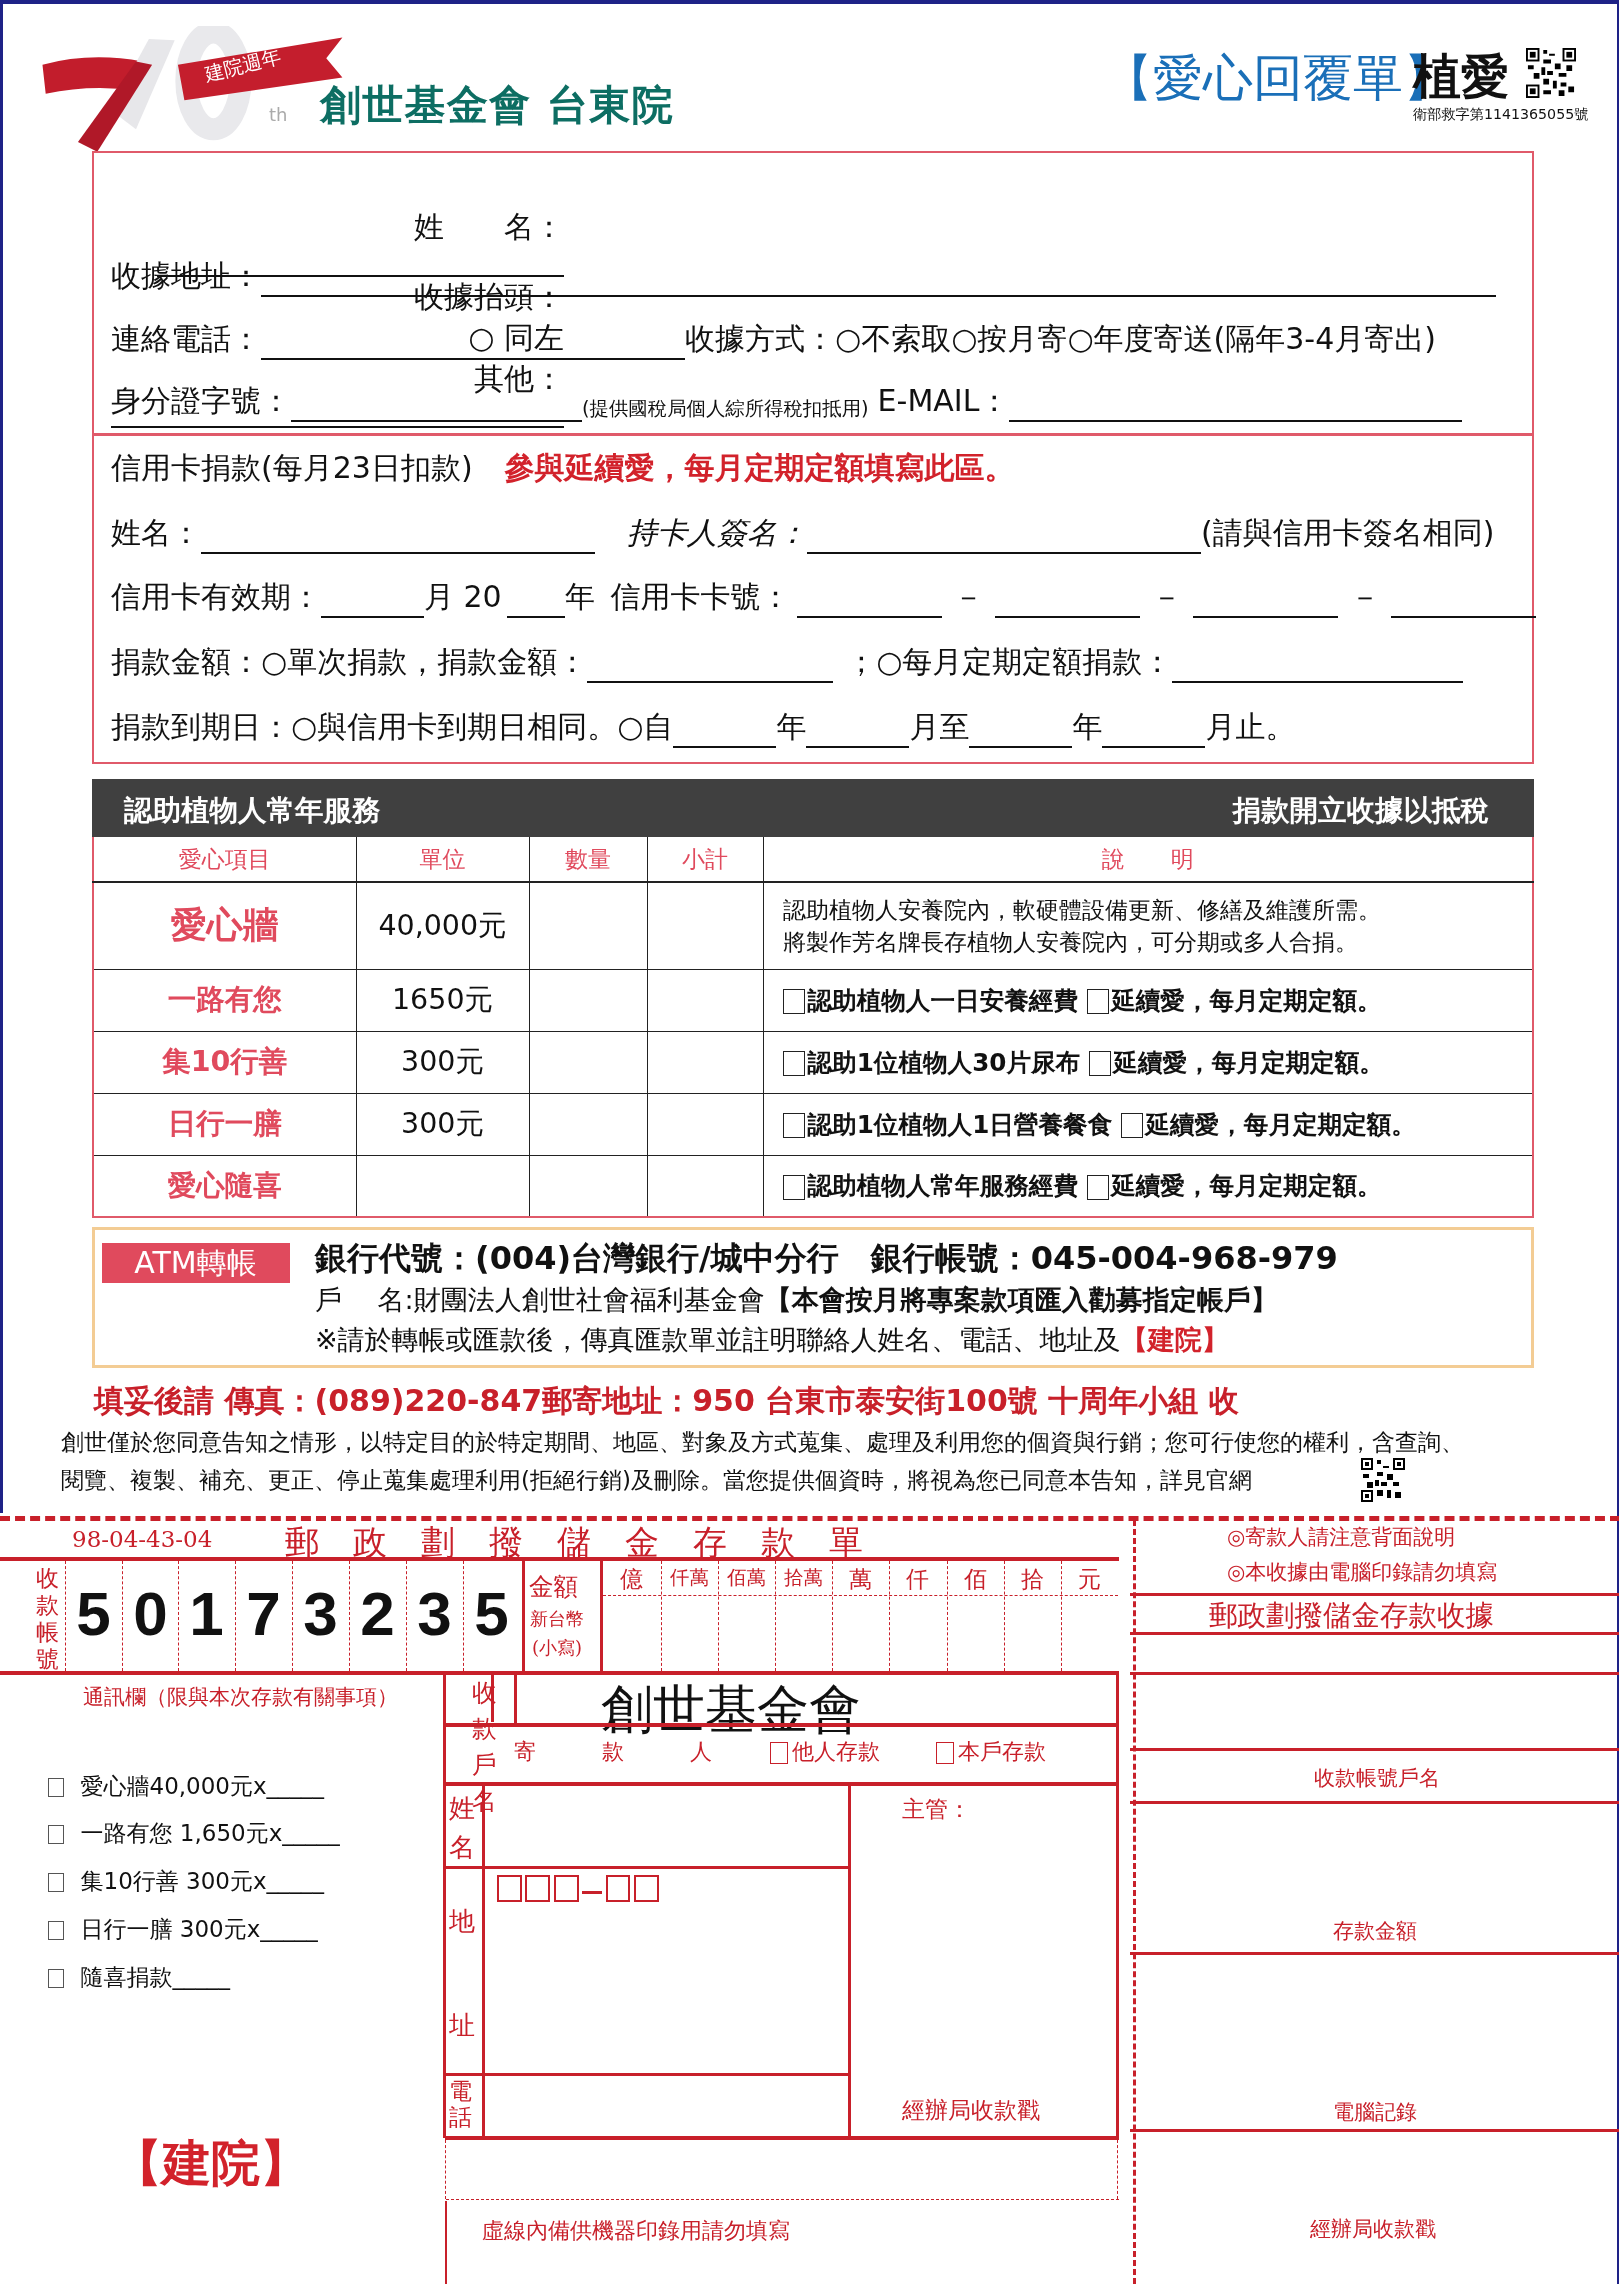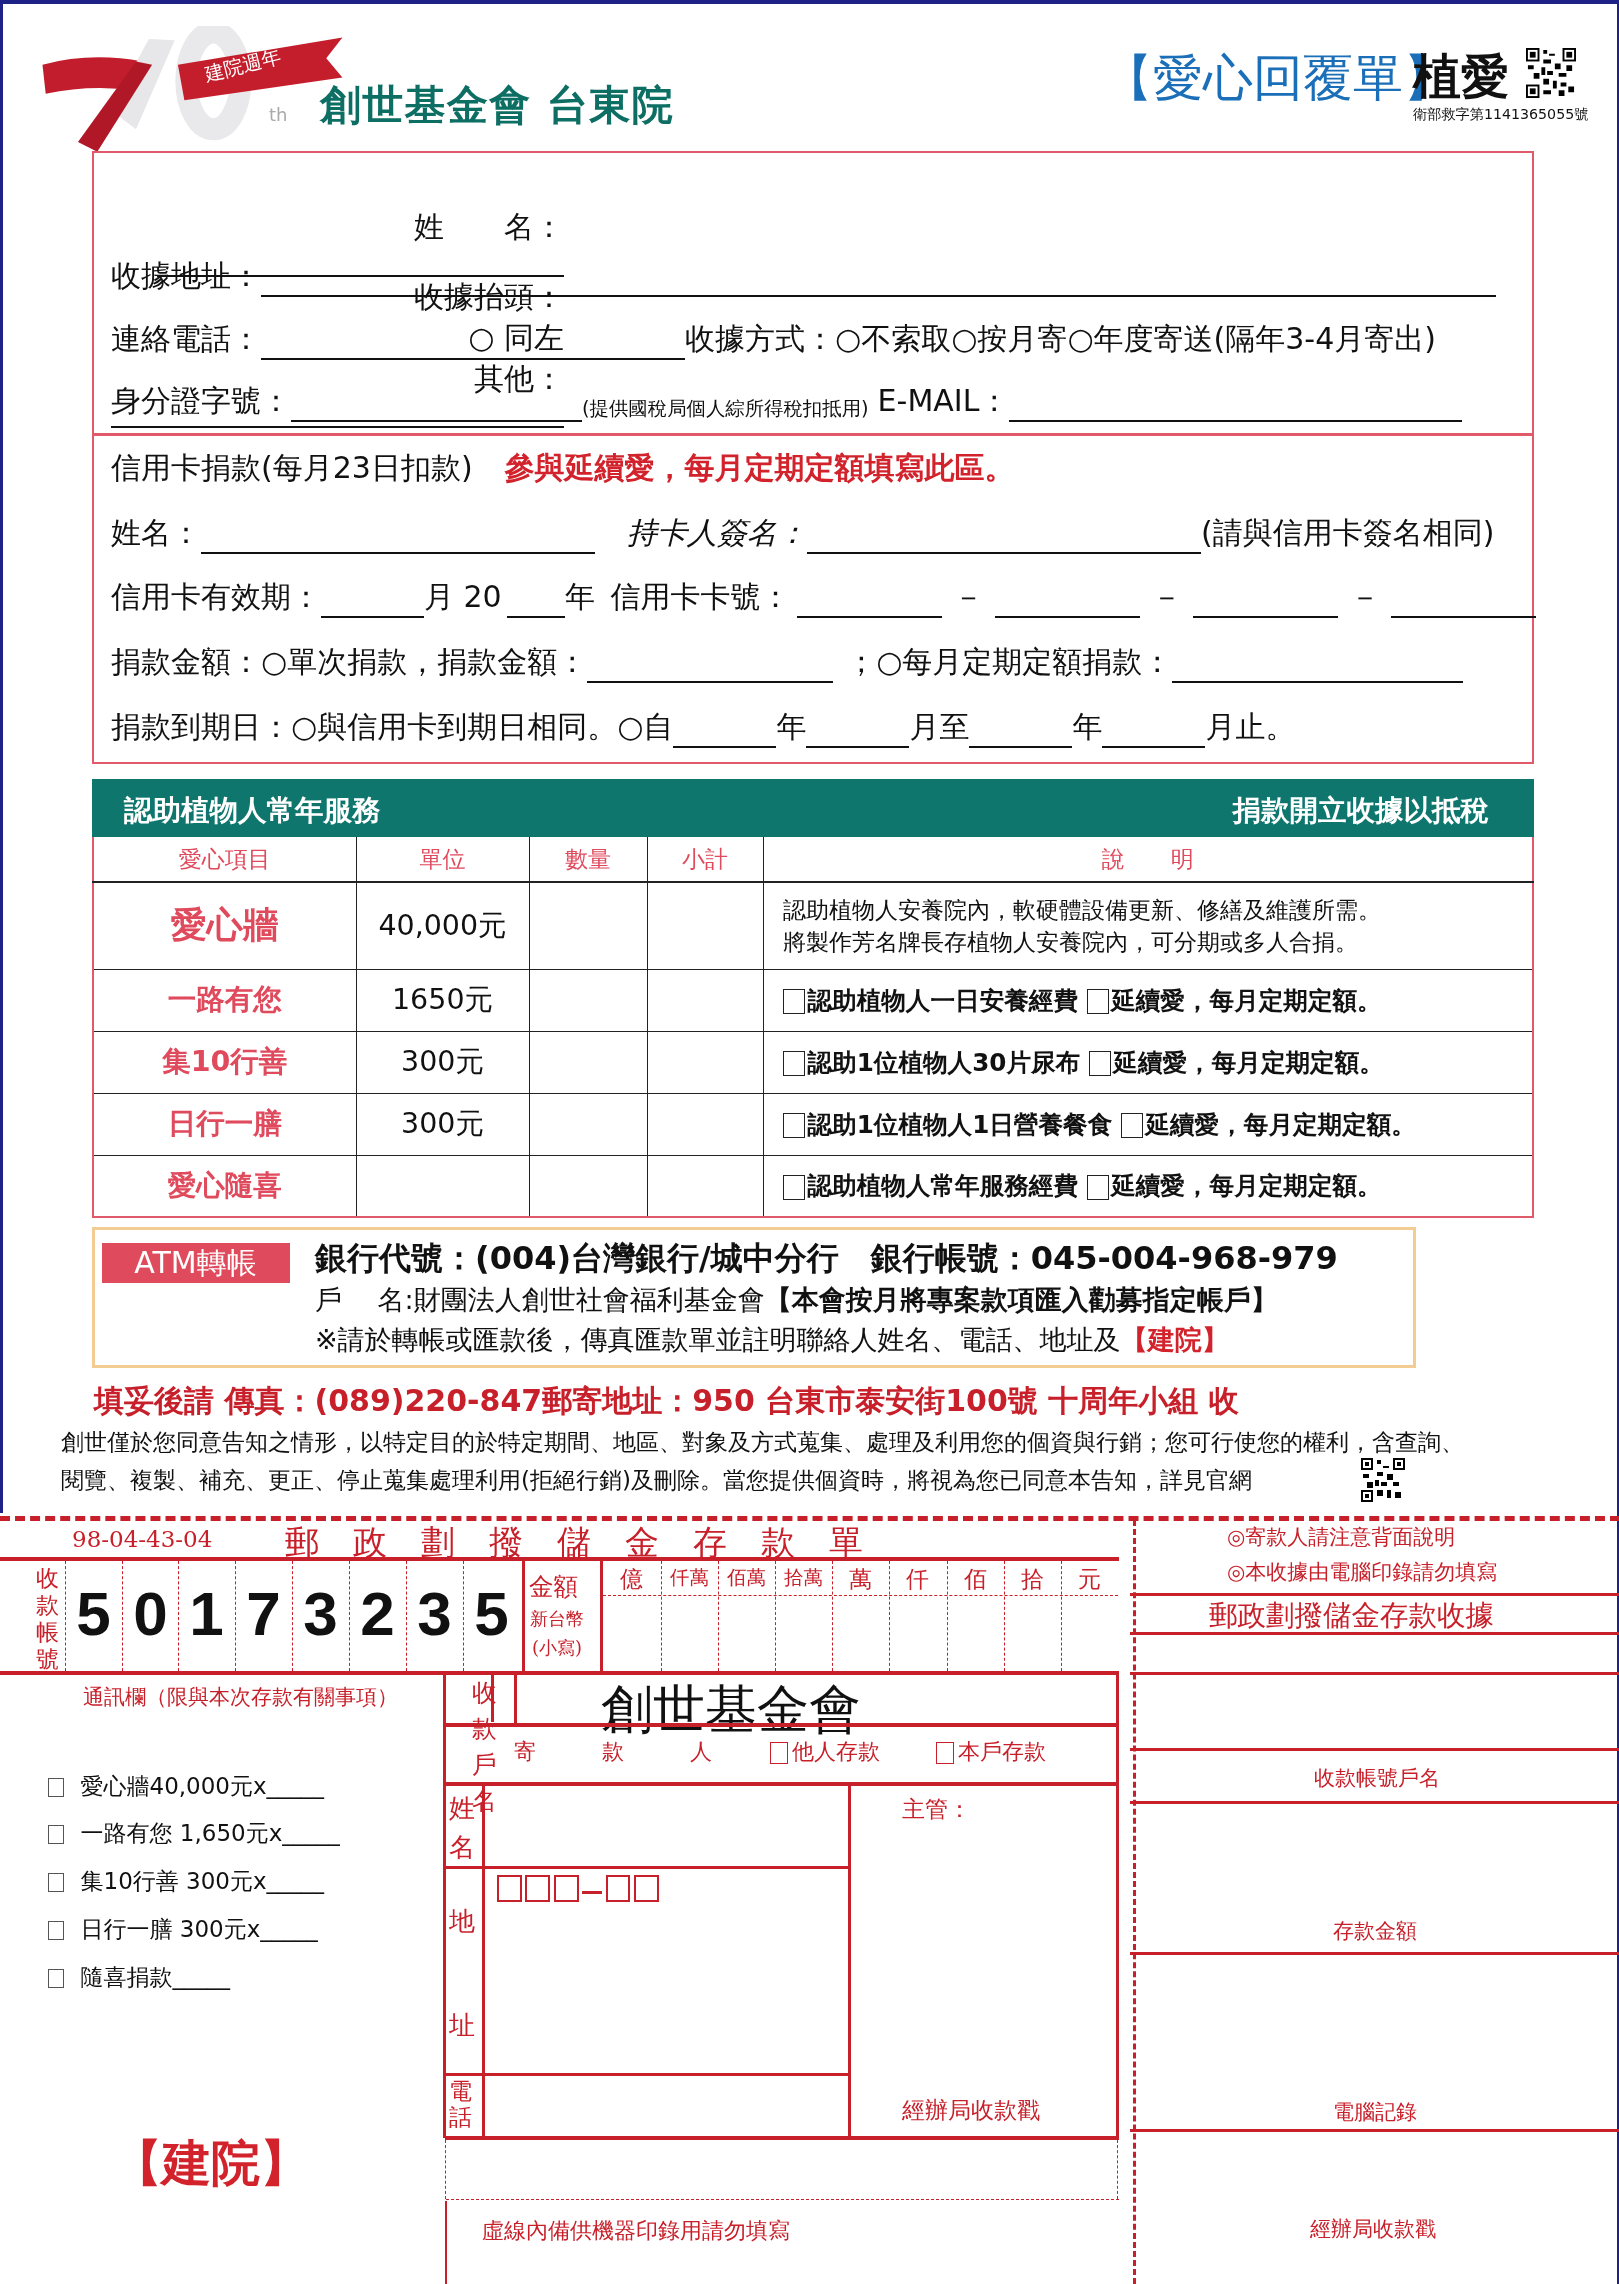--- a/index.html
+++ b/index.html
@@ -24,33 +24,33 @@
 
   
   .box { border: 2.6px solid #e05a6a; }
   #donor-box { left: 92px; top: 151px; width: 1442px; height: 285px; }
   #card-box { left: 92px; top: 433px; width: 1442px; height: 331px; }
   .row { position: absolute; left: 17px; font-size: 30px; white-space: nowrap; display: flex; align-items: flex-end; }
   .line { display: inline-block; border-bottom: 2.6px solid #111; height: 28.5px; }
   .small { font-size: 19.4px; }
 
   
-  #svc-header { left: 92px; top: 779px; width: 1442px; height: 58px; background: #0f766e; color: #fff; font-size: 28.5px; font-weight: bold; }
+  #svc-header { left: 92px; top: 779px; width: 1442px; height: 58px; background: #404040; color: #fff; font-size: 28.5px; font-weight: bold; }
   #svc-header .l { position: absolute; left: 32px; top: 13px; }
   #svc-header .r { position: absolute; right: 45px; top: 13px; }
   #svc-table { left: 92px; top: 837px; width: 1442px; border-collapse: collapse; border: 2.6px solid #e05a6a; border-top: none; }
   #svc-table td, #svc-table th { border: 1.3px solid #222; text-align: center; vertical-align: middle; }
   #svc-table th { border-bottom: 2.6px solid #222; color: #e04a5d; font-weight: normal; font-size: 23px; height: 45px; border-top: none; }
   #svc-table td.item { color: #e04a5d; font-weight: bold; font-size: 28.5px; }
   #svc-table td.unit { font-size: 28.5px; }
   #svc-table td.desc { text-align: left; padding-left: 19.4px; font-size: 24.6px; font-weight: bold; }
   .cb { display: inline-block; width: 22px; height: 24.6px; border: 1.9px solid #222; vertical-align: middle; margin-right: 2.6px; }
 
   
-  #atm-box { left: 92px; top: 1227px; width: 1324px; height: 141px; border: 3.2px solid #f3cc94; }
+  #atm-box { left: 92px; top: 1227px; width: 1442px; height: 141px; border: 3.2px solid #f3cc94; }
   #atm-tag { left: 6.5px; top: 13px; width: 188px; height: 40px; background: #e04a5d; color: #fff; font-size: 30px; text-align: center; line-height: 40px; }
   .atm-line { position: absolute; left: 220px; font-size: 32px; white-space: nowrap; }
 
   
   #fax { left: 94px; top: 1381px; font-size: 30px; font-weight: bold; color: #c8202a; white-space: nowrap; }
   #privacy { left: 61px; top: 1423px; font-size: 23px; line-height: 38px; width: 1552px; }
   #qr-privacy { left: 1361px; top: 1458px; width: 44px; height: 44px; }
 
   
   .dash-h { position: absolute; height: 0; border-top: 5.2px dashed #c8202a; }

